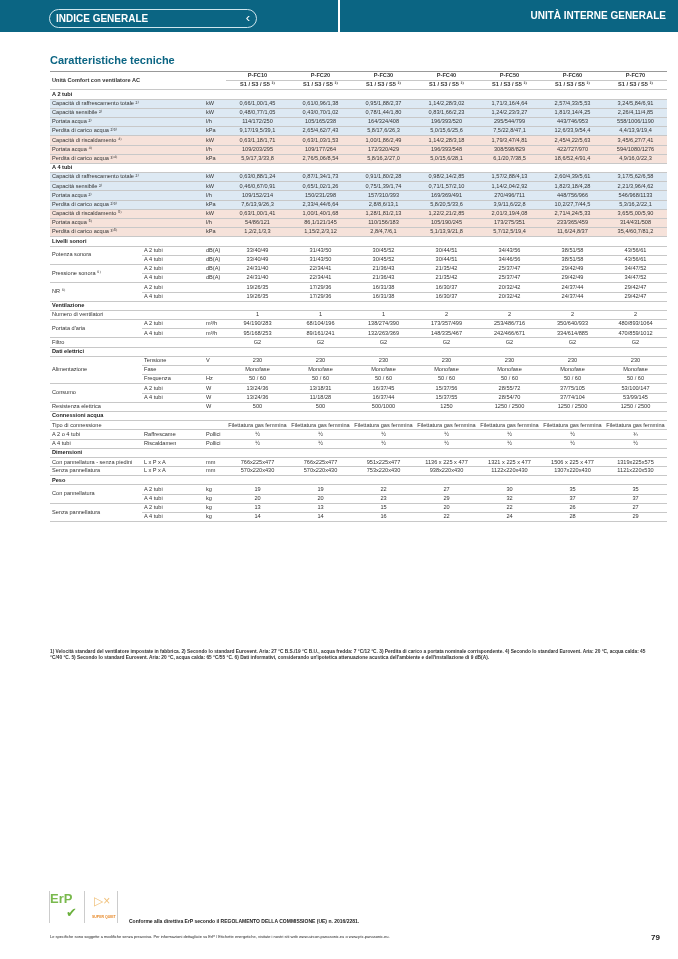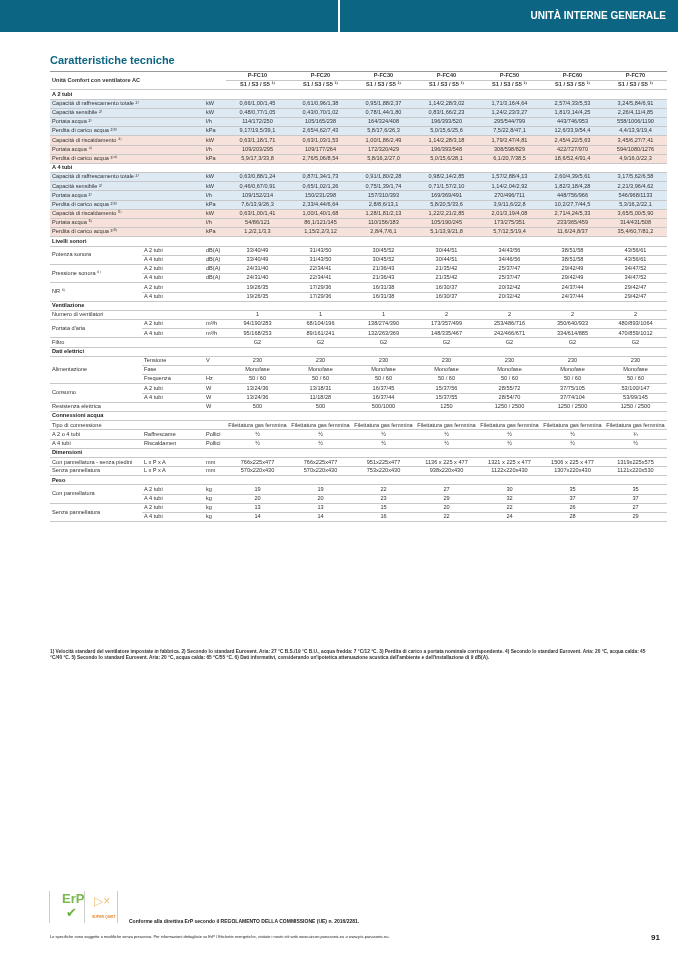--- a/index.html
+++ b/index.html
@@ -20,33 +20,37 @@
   table.spec thead tr:first-child th { border-top: 1.4px solid #999; }
   .v { text-align: center; }
   .lbl { text-align: left; }
   .sect td { font-weight: bold; color: #222; border-bottom: 1px solid #aaa; }
   .blue td { background: #dde9f3; }
   .pink td { background: #f6e2da; }
   .tall td { height: 15px; white-space: normal; line-height: 1.15; }
   .footnote { position: absolute; left: 50px; top: 649px; width: 600px; font-size: 4.8px; line-height: 1.35; color: #333; font-weight: bold; }
 
   .erp-box { position: absolute; left: 49px; top: 891px; width: 36px; height: 32px; border-left: 1px solid #ccc; border-right: 1px solid #ccc; }
-  .erp-text { position: absolute; left: 12px; top: 0; color: #79b94d; font-weight: bold; font-size: 13px; }
+  .erp-text { position: absolute; left: 0; top: 0; color: #79b94d; font-weight: bold; font-size: 13px; }
   .erp-check { position: absolute; left: 16px; top: 14px; color: #6ab03c; font-size: 13px; font-weight: bold; }
   .silent-box { position: absolute; left: 86px; top: 891px; width: 32px; height: 32px; border-right: 1px solid #ccc; }
   .speaker { position: absolute; left: 8px; top: 3px; color: #f0c07a; font-size: 12px; }
   .silent-lbl { position: absolute; left: 6px; top: 24px; color: #e88a2a; font-size: 3.5px; font-weight: bold; }
   .erp-note { position: absolute; left: 129px; top: 918px; font-size: 5px; font-weight: bold; color: #222; }
   .disclaimer { position: absolute; left: 50px; top: 934px; font-size: 4px; color: #222; }
   .page-num { position: absolute; left: 651px; top: 933px; font-size: 8px; font-weight: bold; color: #222; }
 </style>
 </head>
 <body>
 
 <div class="topbar">
+  <div class="index-btn">
+    <span>INDICE GENERALE</span>
+    <span class="chev">‹</span>
+  </div>
   <div class="divider"></div>
   <div class="section-title">UNITÀ INTERNE GENERALE</div>
 </div>
 
 <div class="page-title">Caratteristiche tecniche</div>
 
 <table class="spec">
   <colgroup>
     <col style="width:92px">
       <col style="width:34px">
@@ -580,13 +584,13 @@
 <div class="erp-box">
   <span class="erp-text">ErP</span>
   <span class="erp-check">✔</span>
 </div>
 <div class="silent-box">
   <span class="speaker">▷×</span>
   <span class="silent-lbl">SUPER QUIET</span>
 </div>
 <div class="erp-note">Conforme alla direttiva ErP secondo il REGOLAMENTO DELLA COMMISSIONE (UE) n. 2016/2281.</div>
 <div class="disclaimer">Le specifiche sono soggette a modifiche senza preavviso. Per informazioni dettagliate su ErP / Etichette energetiche, visitate i nostri siti web www.aircon.panasonic.eu o www.ptc.panasonic.eu.</div>
-<div class="page-num">91</div>
+<div class="page-num">79</div>
 
 </body></html>

